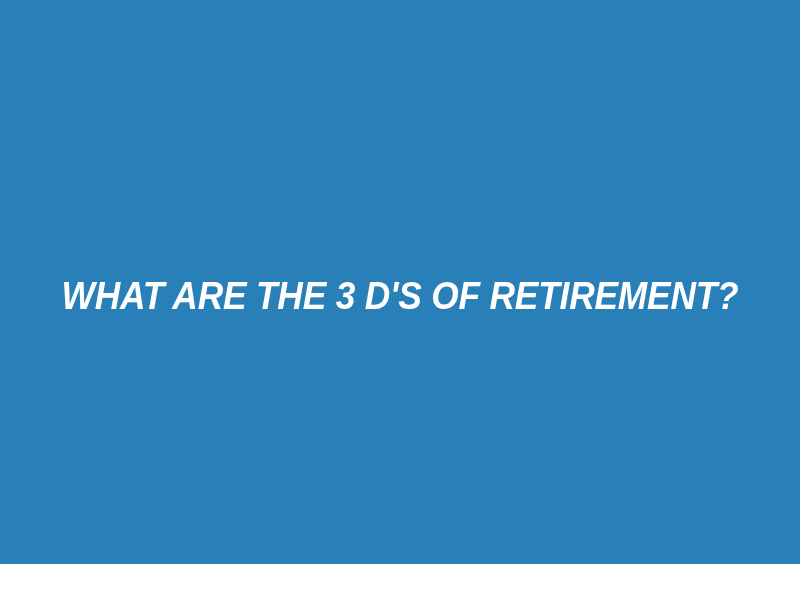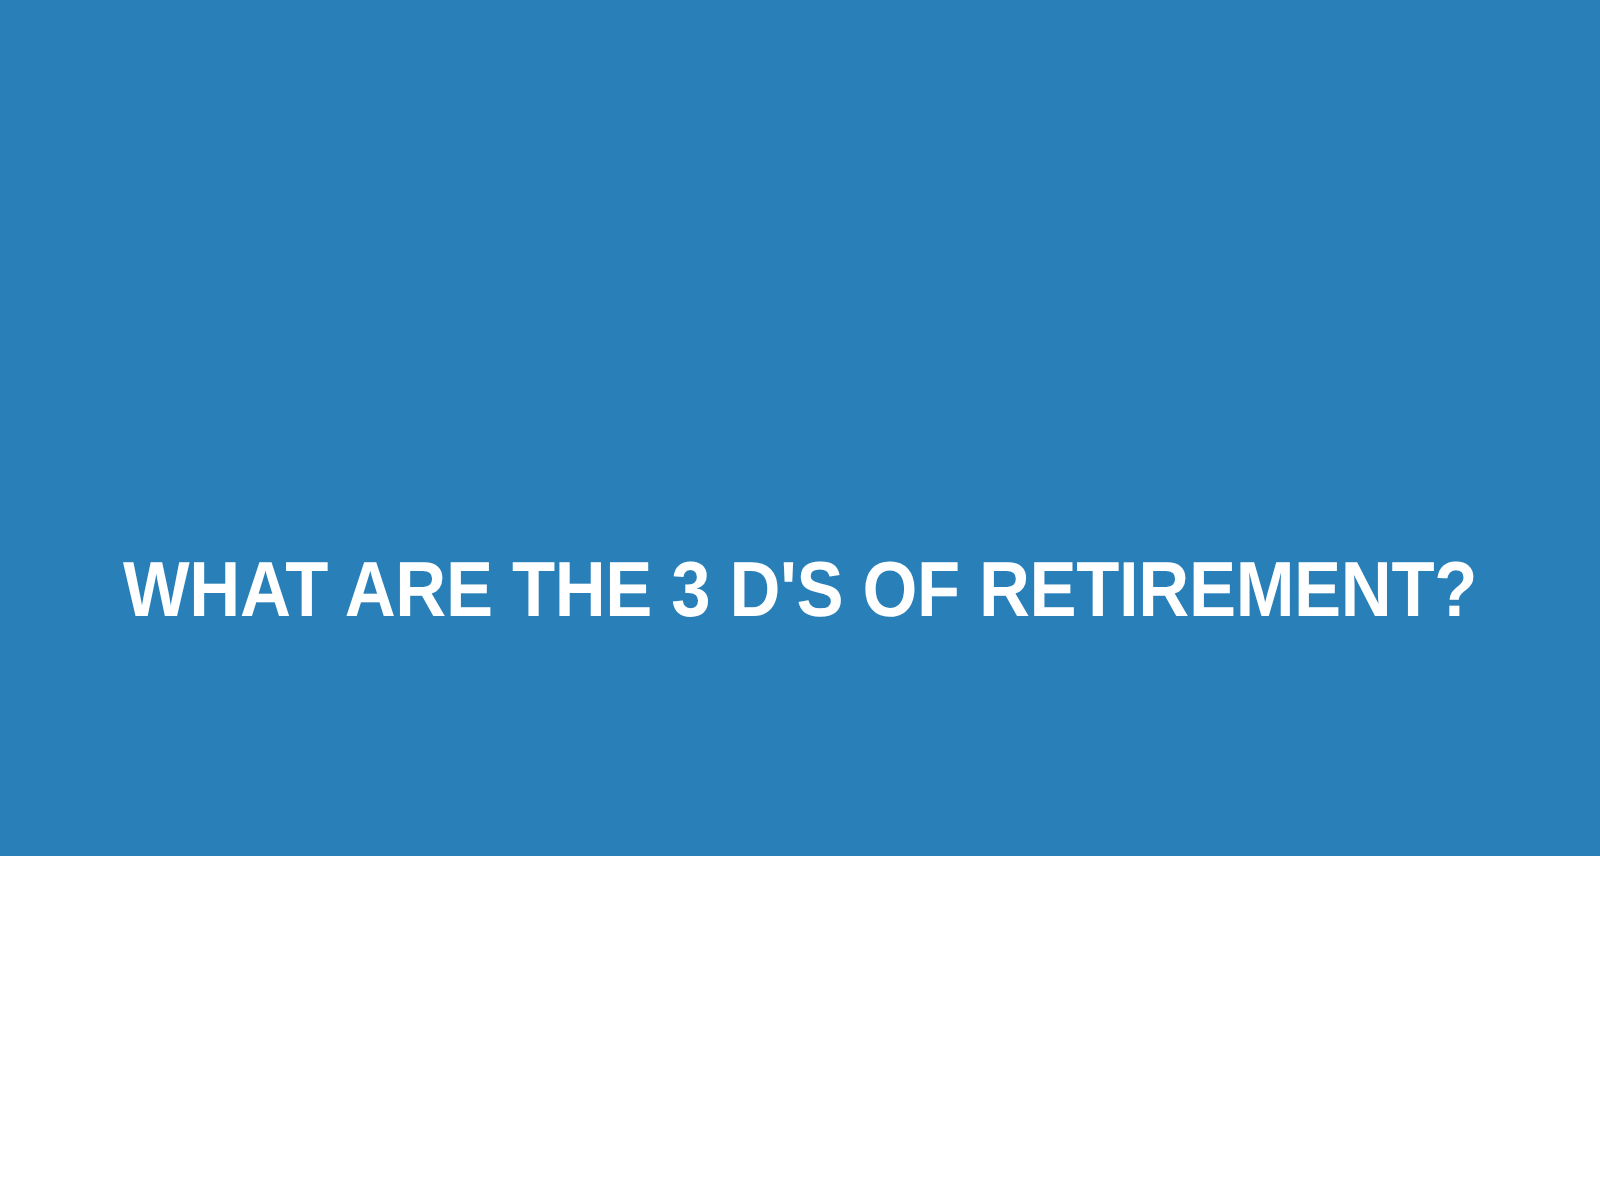--- a/index.html
+++ b/index.html
@@ -10,27 +10,28 @@
 
   body {
     background: #ffffff;
     font-family: "Liberation Sans", sans-serif;
   }
 
   
   .hero-card {
     position: relative;
     width: 800px;
-    height: 428px;
+    height: 564px;
     overflow: hidden;
     background-color: #2980b9;
     display: flex;
     align-items: center;
     justify-content: center;
     box-sizing: border-box;
+    font-style: italic;
   }
 
   
   .hero-title-wrap {
     position: absolute;
     left: 0;
     right: 0;
     top: 0;
     height: 600px;
     display: flex;

